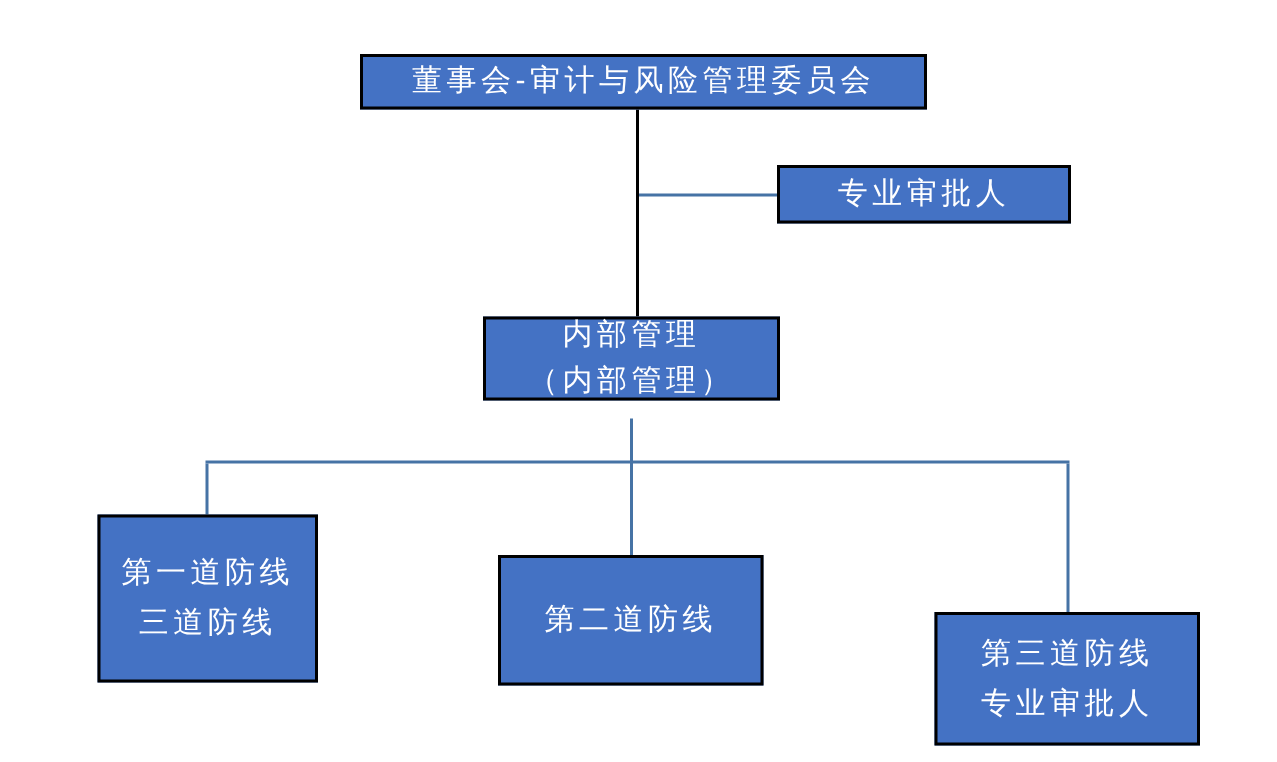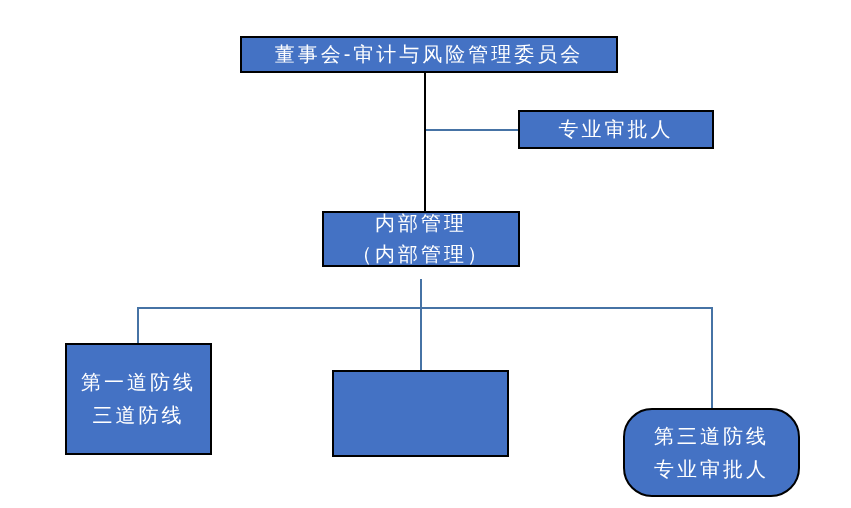--- a/index.html
+++ b/index.html
@@ -31,21 +31,21 @@
     line-height: 31px;
     user-select: none;
   }
   .node span { display: block; white-space: nowrap; }
 
   .node-board    { left: 240px; top: 36px;  width: 378px; height: 37px; }
   .node-approver { left: 518px; top: 110px; width: 196px; height: 39px; }
   .node-internal { left: 322px; top: 211px; width: 198px; height: 56px; }
   .node-d1       { left: 65px;  top: 343px; width: 147px; height: 112px; line-height: 33px; }
   .node-d2       { left: 332px; top: 370px; width: 177px; height: 87px; line-height: 33px; }
-  .node-d3       { left: 623px; top: 408px; width: 177px; height: 89px; line-height: 33px; border-radius: 29px; }
+  .node-d3       { left: 623px; top: 408px; width: 177px; height: 89px; line-height: 33px; }
 
   .conn { position: absolute; }
   .conn-dark { background: #000000; }
   .conn-blue { background: #4673A5; }
 
   .conn-board-internal   { left: 424px; top: 73px;  width: 2px;   height: 138px; }
   .conn-approver-branch  { left: 426px; top: 129px; width: 92px;  height: 2px; }
   .conn-internal-down    { left: 420px; top: 279px; width: 2px;   height: 91px; }
   .conn-hspan            { left: 137px; top: 307px; width: 576px; height: 2px; }
   .conn-drop-left        { left: 137px; top: 309px; width: 2px;   height: 34px; }
@@ -75,20 +75,21 @@
     <span>内部管理</span>
     <span>（内部管理）</span>
   </div>
 
   <div class="node node-d1">
     <span>第一道防线</span>
     <span>三道防线</span>
   </div>
 
   <div class="node node-d2">
+    <span>第二道防线</span>
   </div>
 
   <div class="node node-d3">
     <span>第三道防线</span>
     <span>专业审批人</span>
   </div>
 
 </div>
 
 </body></html>

